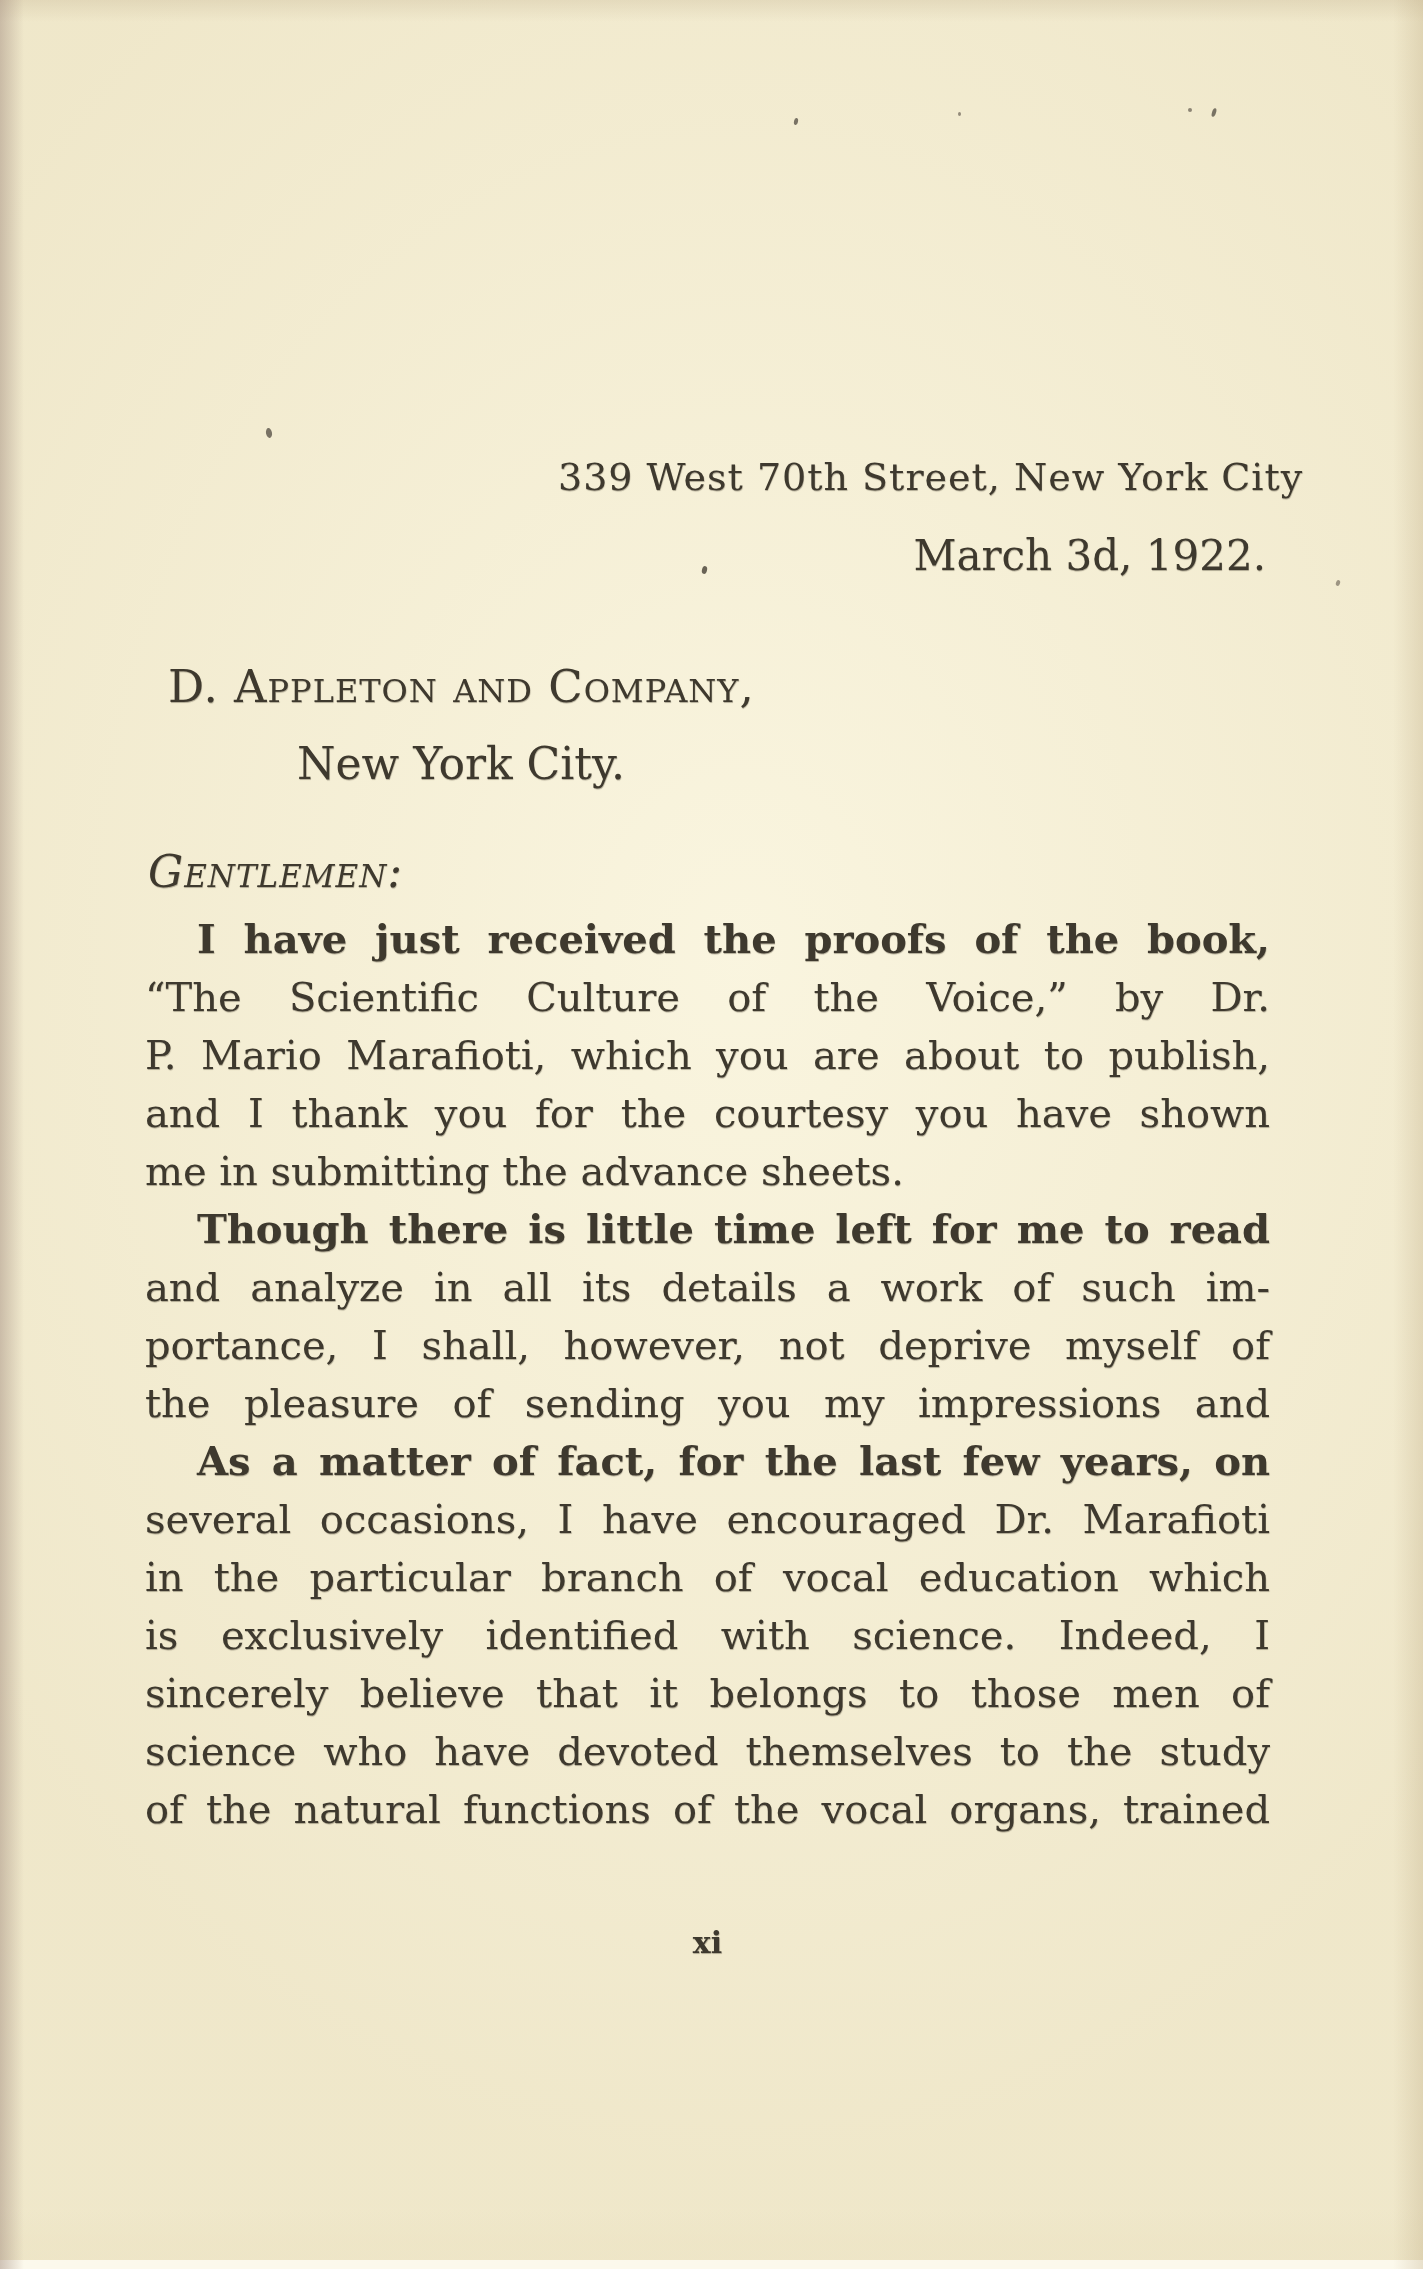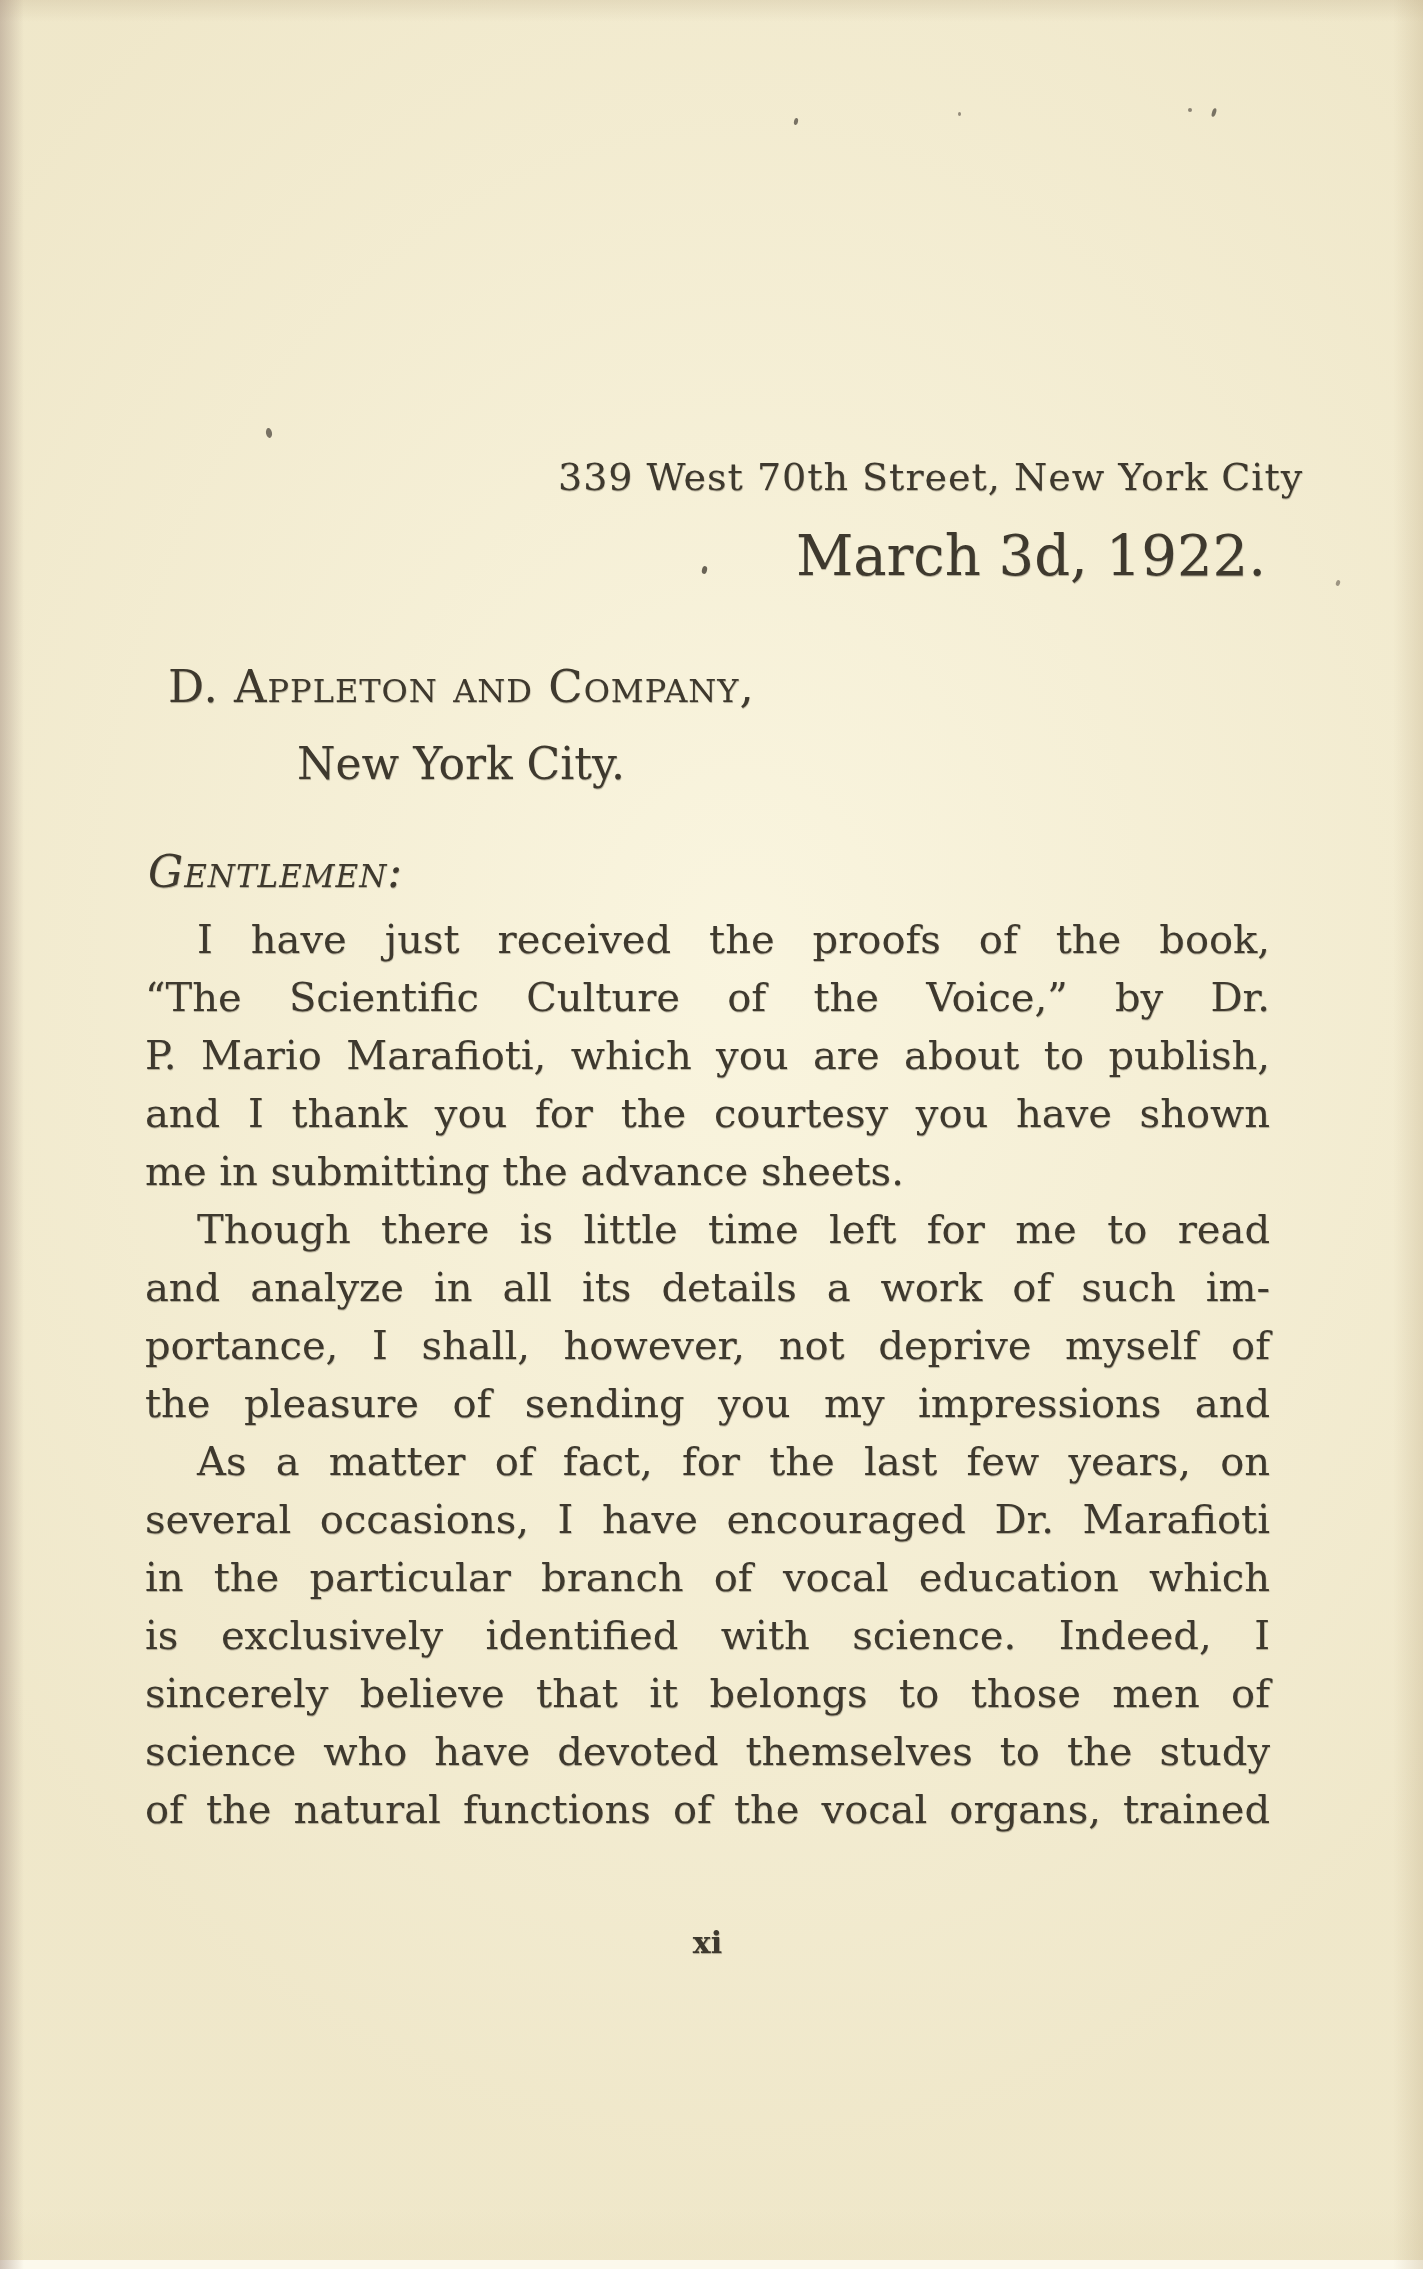--- a/index.html
+++ b/index.html
@@ -37,21 +37,21 @@
     top: 455px;
     font-size: 38px;
     line-height: 44px;
     letter-spacing: 1px;
     white-space: nowrap;
   }
   .date {
     position: absolute;
     top: 530px;
     right: 157px;
-    font-size: 56px;
+    font-size: 42px;
     line-height: 52px;
     white-space: nowrap;
   }
   .recipient-name {
     position: absolute;
     left: 168px;
     top: 660px;
     font-size: 45px;
     line-height: 54px;
     letter-spacing: 1px;
@@ -84,21 +84,21 @@
     line-height: 58px;
   }
   .bline {
     text-align: justify;
     text-align-last: justify;
   }
   .bline.endline {
     text-align: left;
     text-align-last: left;
   }
-  .bline.indent { text-indent: 52px; }
+  .bline.indent { text-indent: 52px; font-weight: bold; }
 
   .folio {
     position: absolute;
     left: 145px;
     top: 1925px;
     width: 1125px;
     text-align: center;
     font-size: 30px;
     line-height: 36px;
     font-weight: bold;

